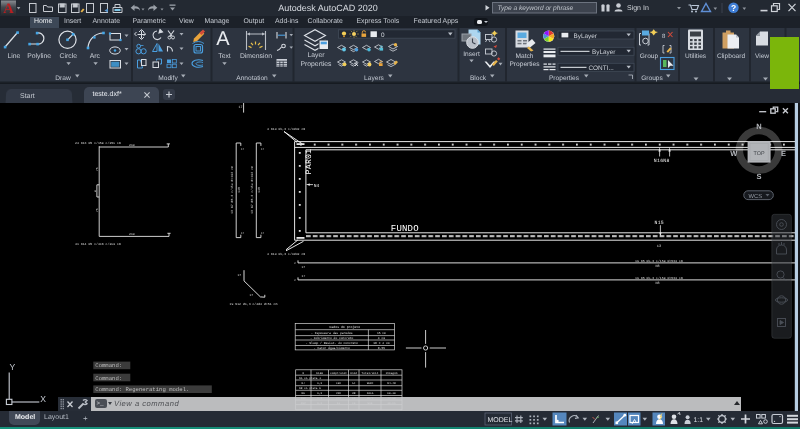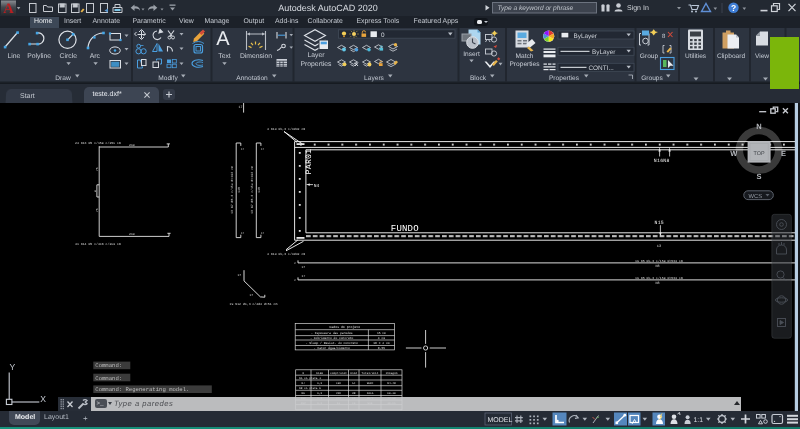--- a/index.html
+++ b/index.html
@@ -679,21 +679,21 @@
           <rect x="4.6" y="10.8" width="1.4" height="1.4"></rect>
 </g>
 <path d="M9.5 4.5 l5 5.5 m0 -5.5 l-5 5.5" stroke="#c8ccd2" stroke-width="1.3" fill="none"></path>
 <path d="M20.5 11.5 l5 -5" stroke="#b9bec6" stroke-width="1.8" fill="none"></path>
         <path d="M25 3.5 a2.8 2.8 0 0 1 4 0 l-1.6 1.6 l1.6 1.6 a2.8 2.8 0 0 1 -4 0" fill="none" stroke="#b9bec6" stroke-width="1.4"></path>
 </svg>
 <div style="position:absolute;left:91px;top:0.5px;width:650px;height:14.5px;background:rgba(203,204,206,0.92);"></div>
 <div style="position:absolute;left:94.5px;top:3px;width:12.5px;height:9px;background:#4a4e55;border-radius:2px;"></div>
 <div style="position:absolute;left:96.5px;top:4.5px;color:#d8dade;font-size:6px;font-family:'Liberation Mono',monospace;line-height:6px;">&gt;_</div>
 <div style="position:absolute;left:108px;top:6px;width:0;height:0;border-left:2.5px solid transparent;border-right:2.5px solid transparent;border-top:3px solid #3a3e44;"></div>
-<div style="position:absolute;left:114px;top:1px;font-size:7.6px;font-style:italic;color:#4c4e52;line-height:14px;letter-spacing:0.5px;">Type a paredes</div>
+<div style="position:absolute;left:114px;top:1px;font-size:7.6px;font-style:italic;color:#4c4e52;line-height:14px;letter-spacing:0.5px;">View a command</div>
 <div style="position:absolute;left:733.5px;top:4.5px;width:0;height:0;border-left:3.5px solid transparent;border-right:3.5px solid transparent;border-bottom:4px solid #26282c;"></div>
 </div>
 <div class="abs" id="bottombar">
 <div style="position:absolute;left:9px;top:0;width:31px;height:14px;background:#414957;border-radius:0 0 5px 5px;"></div>
 <div style="position:absolute;left:0;top:0;width:100px;height:14px;font-size:7px;color:#eceef2;">
         <span style="position:absolute;left:15px;top:3px;font-weight:bold;">Model</span>
       </div>
 <div style="position:absolute;left:44px;top:3px;font-size:7px;color:#b4bac3;">Layout1</div>
 <div style="position:absolute;left:83px;top:2.5px;font-size:8px;color:#b4bac3;">+</div>
 <svg style="position:absolute;left:480px;top:0;" width="320" height="16" viewBox="0 0 320 16" font-family="Liberation Sans,sans-serif">

